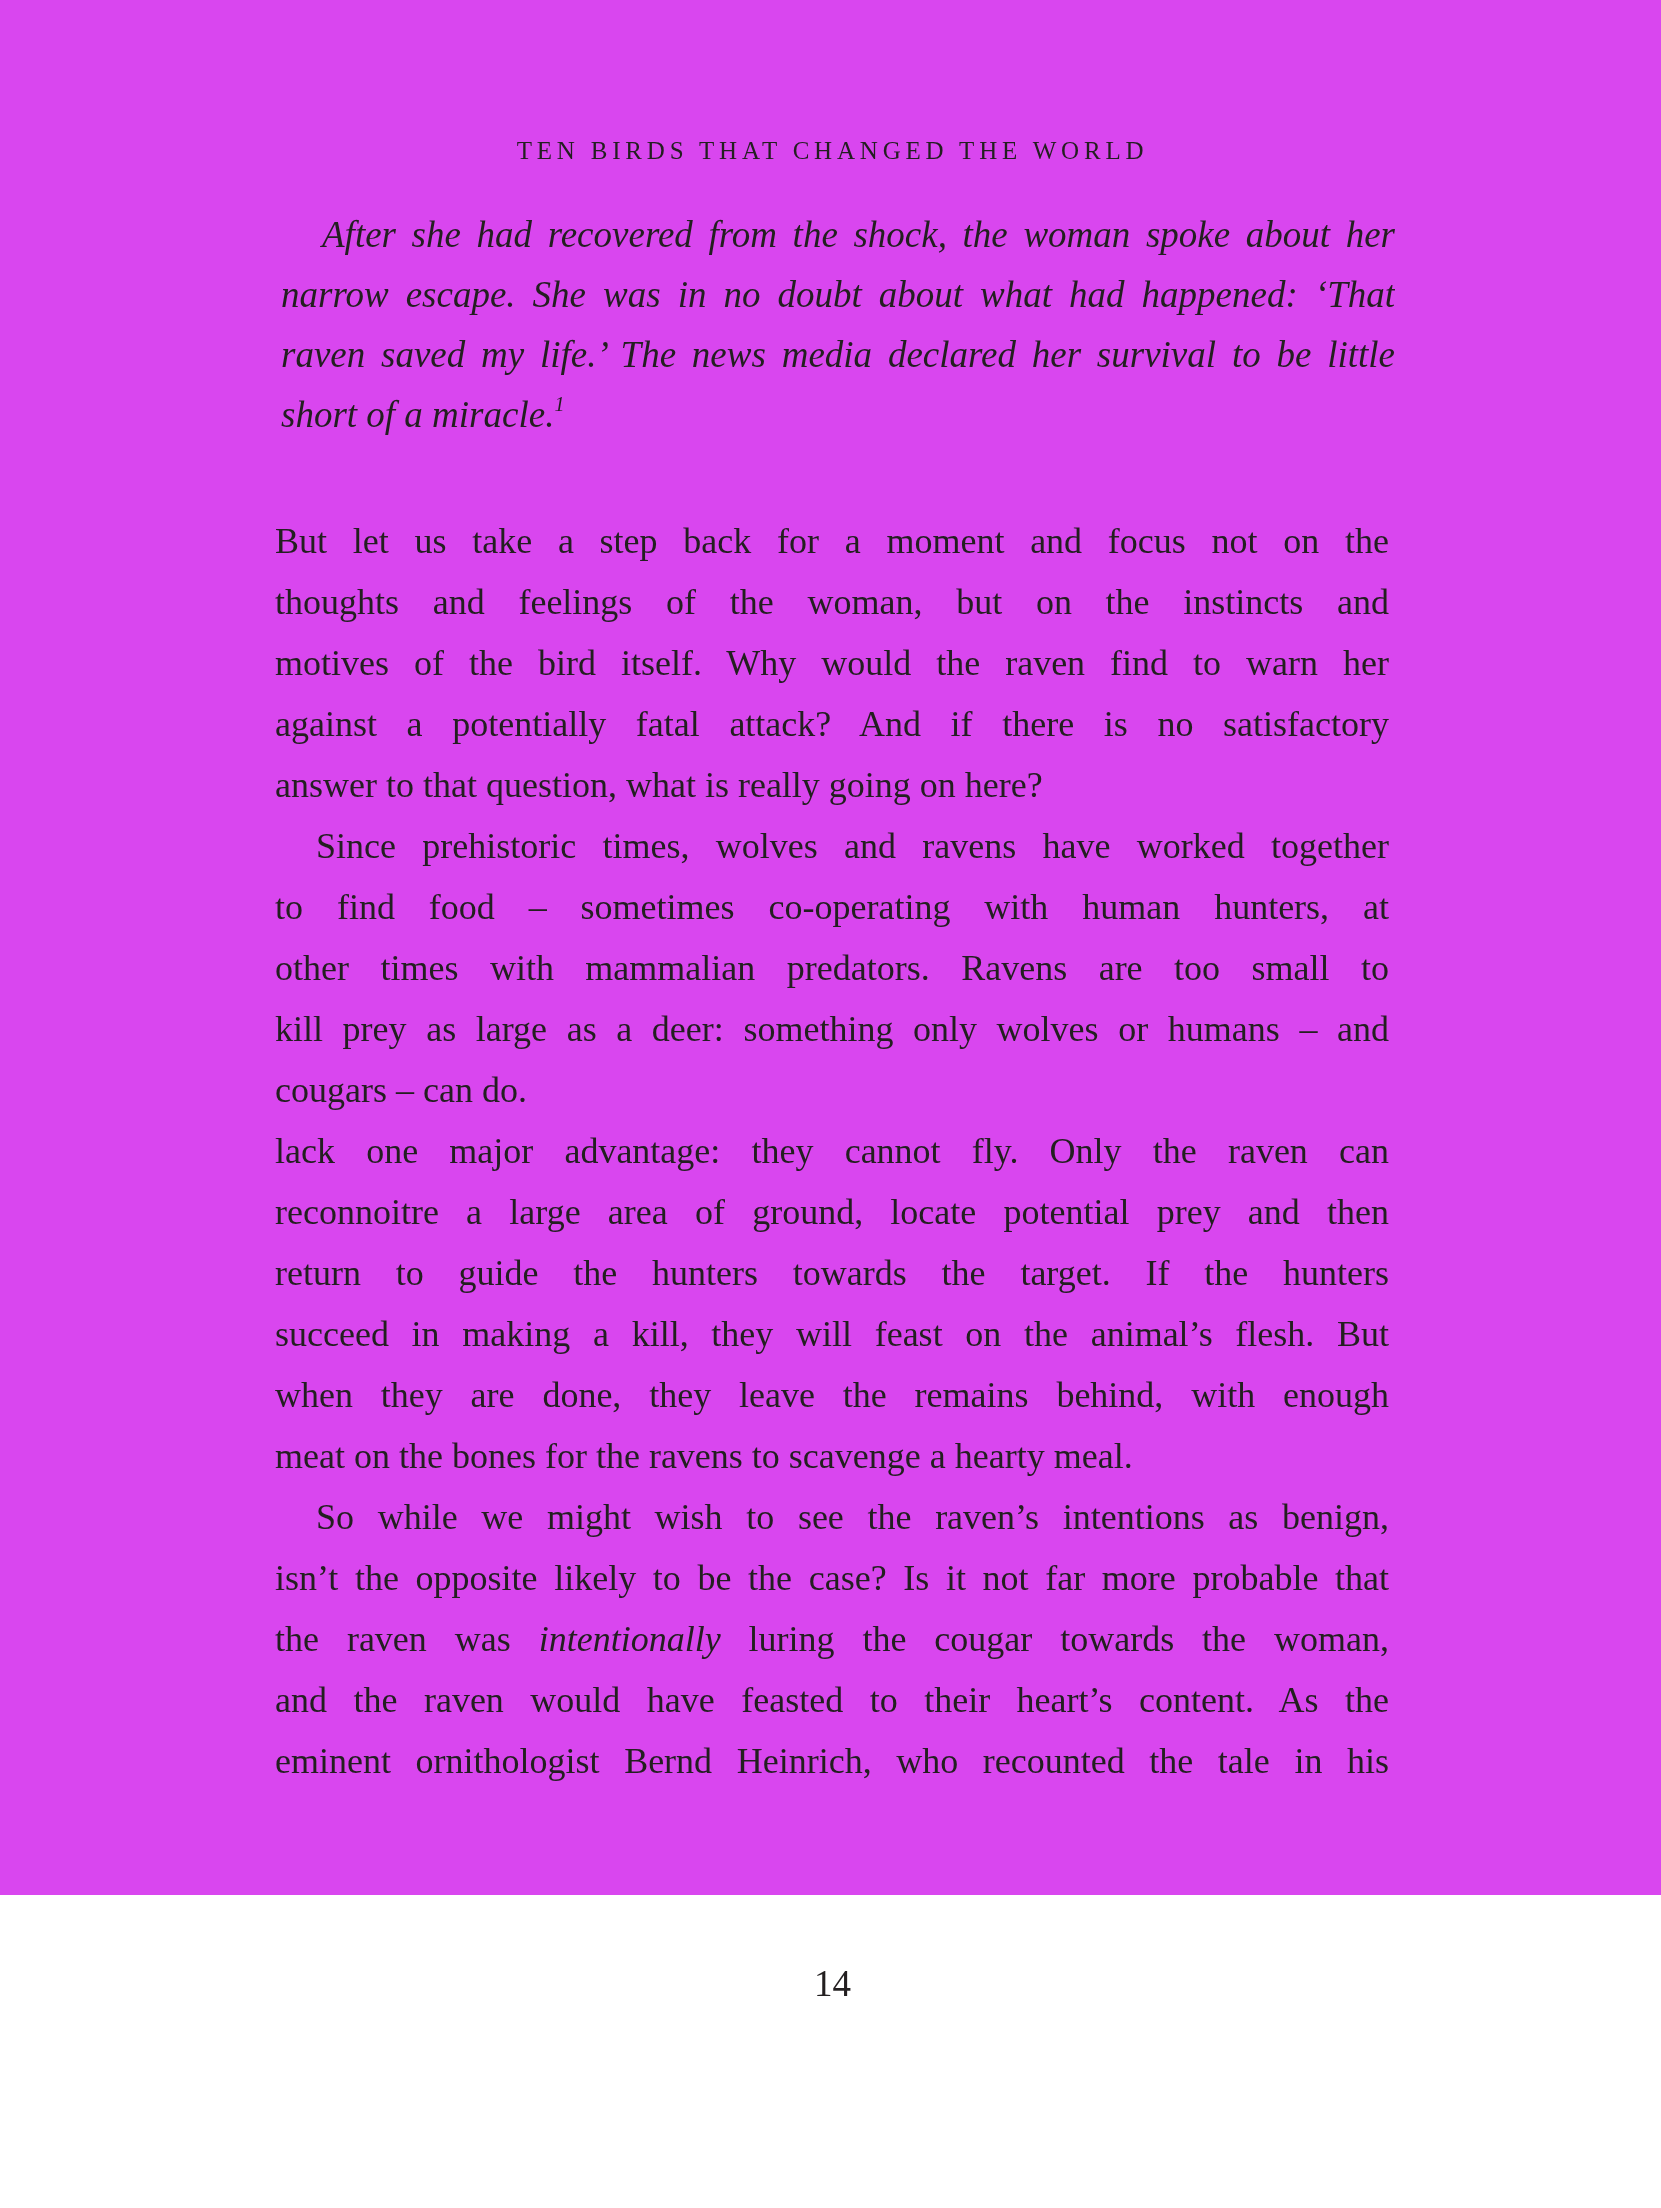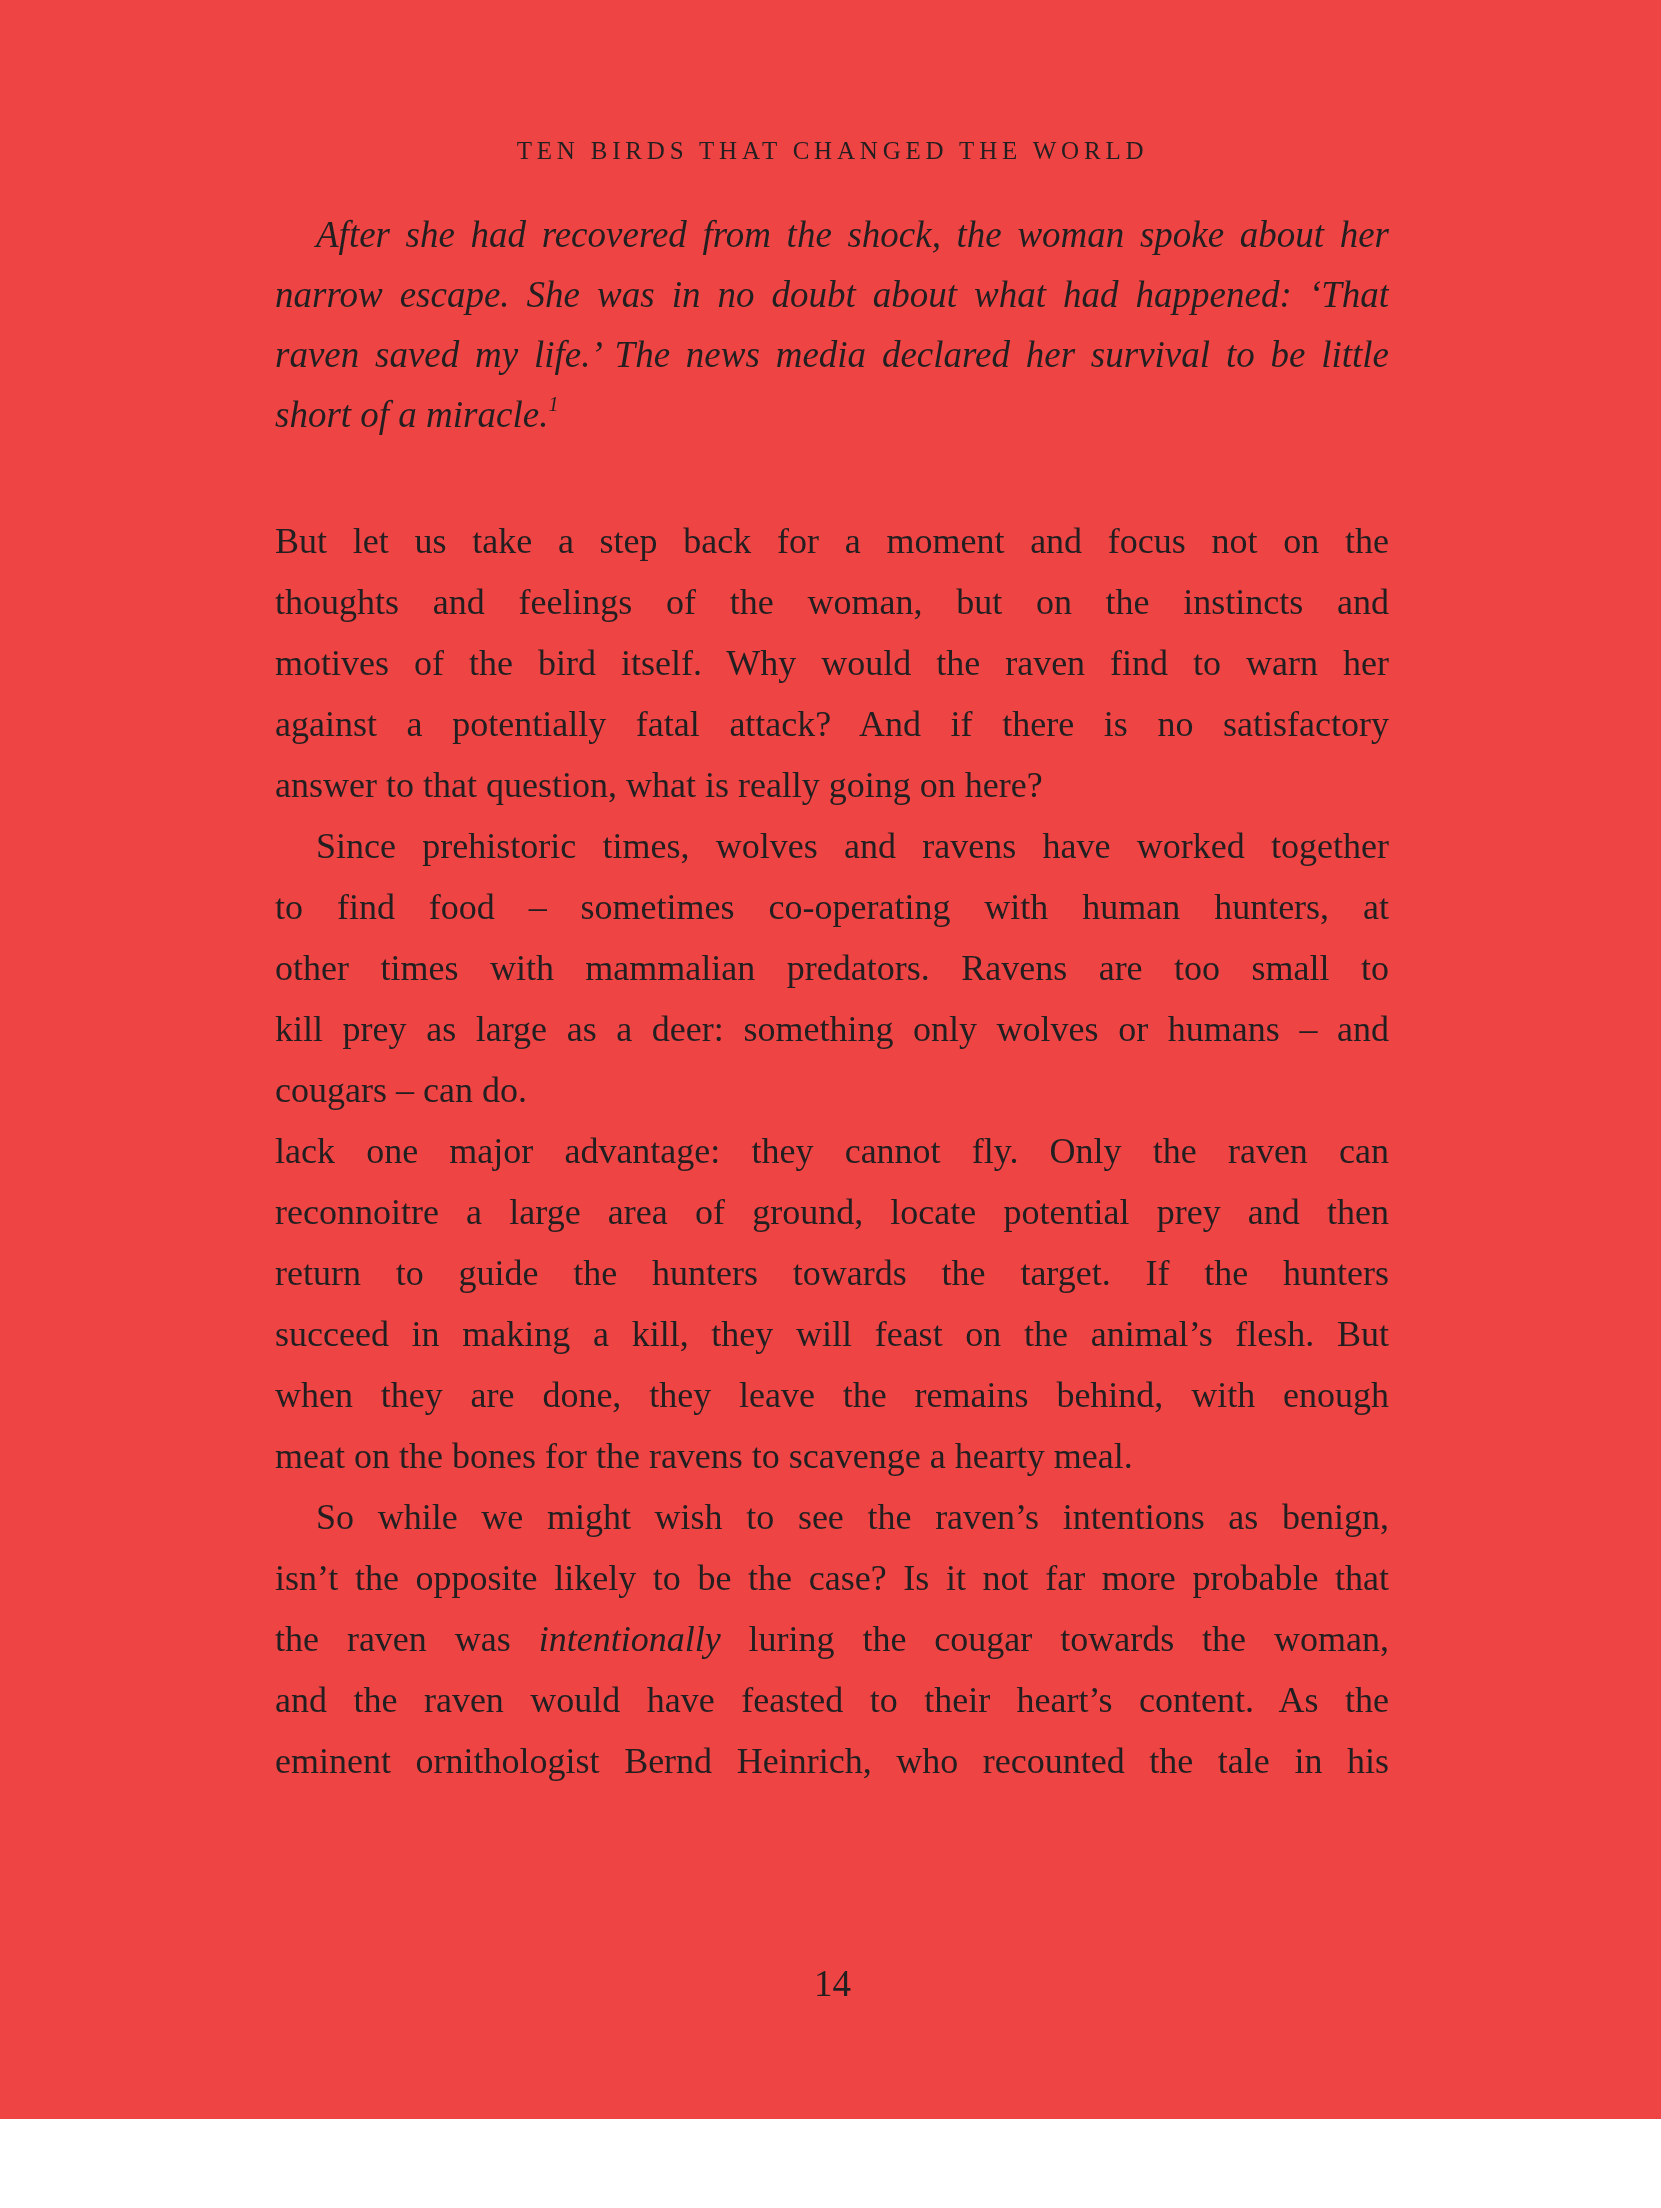--- a/index.html
+++ b/index.html
@@ -11,22 +11,22 @@
       width: 1661px;
       height: 2209px;
       position: relative;
       overflow: hidden;
       color: #231f20;
       font-family: "Liberation Serif", "DejaVu Serif", serif;
     }
     .page {
       position: absolute;
       left: 0; top: 0;
-      width: 1661px; height: 2119px;
-      background: #ef4444;
+      width: 1661px; height: 1895px;
+      background: #d946ef;
     }
     .running-head {
       position: absolute;
       left: 0;
       width: 1665px;
       top: 134px;
       text-align: center;
       font-size: 25px;
       letter-spacing: 4.8px;
       line-height: 33px;
@@ -60,20 +60,21 @@
       width: 1073px;
     }
     .italic .line {
       font-style: italic;
       height: 60px;
       line-height: 60px;
       font-size: 37px;
     }
     .italic-block {
       top: 205px;
+      margin-left: 6px;
     }
     .body-block {
       top: 511px;
     }
     em.inline-italic {
       font-style: italic;
     }
     sup.footnote-ref {
       font-size: 20px;
       line-height: 0;

